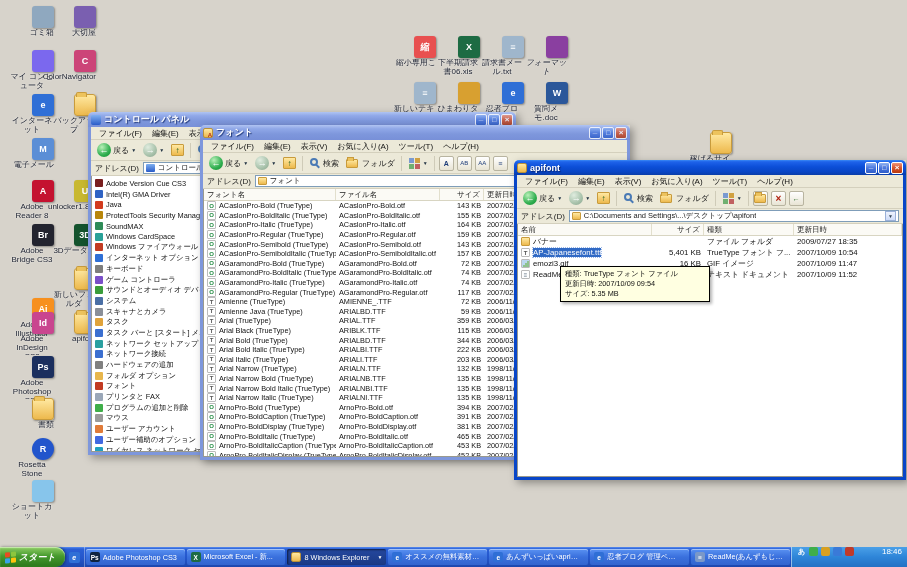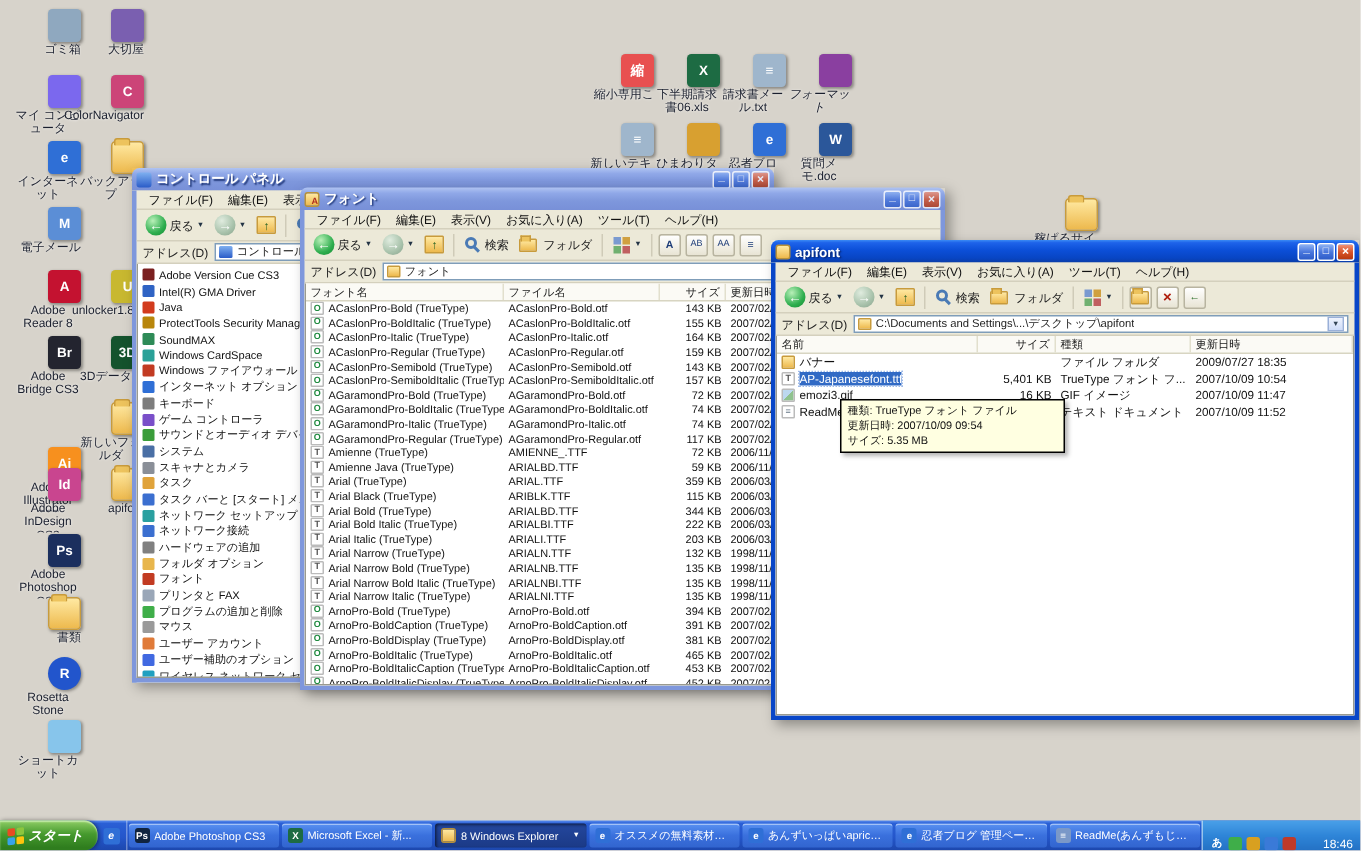--- a/index.html
+++ b/index.html
@@ -130,21 +130,21 @@
   .quick{display:flex;align-items:center;gap:2px;padding:0 4px;border-right:1px solid rgba(255,255,255,.35)}
   .ql-ic{width:11px;height:11px;border-radius:2px;color:#fff;font-size:7px;font-weight:bold;font-style:italic;display:flex;align-items:center;justify-content:center}
   .tasks{flex:1;display:flex;align-items:stretch;overflow:hidden}
   .task-btn{flex:1;max-width:103px;margin:2px 1px;border-radius:2px;display:flex;align-items:center;gap:3px;padding:0 4px;color:#fff;font-size:7.3px;
             background:linear-gradient(#5a92f2,#3a70dd 50%,#3265cf);box-shadow:inset 0 1px 0 rgba(255,255,255,.45);overflow:hidden;white-space:nowrap}
   .task-btn.pressed{background:linear-gradient(#24479e,#1b3a86);box-shadow:inset 1px 1px 2px rgba(0,0,0,.55)}
   .tb-icon{width:10px;height:10px;flex:none;border-radius:2px;font-size:6.5px;font-weight:bold;display:flex;align-items:center;justify-content:center;color:#fff}
   .tb-icon.tb-folder{background:linear-gradient(#ffe9a2,#edb94d);border:1px solid #b8913a}
   .tb-label{flex:1;overflow:hidden;text-overflow:ellipsis}
   .tb-chev{font-size:5px;flex:none}
-  .tray{flex:none;width:106px;display:flex;align-items:flex-end;gap:15px;padding:0 5px;
+  .tray{flex:none;width:116px;display:flex;align-items:flex-start;gap:15px;padding:0 5px;
         background:linear-gradient(180deg,#4aa0e8 0%,#2e85d8 50%,#2471c4 100%);border-left:1px solid rgba(255,255,255,.5)}
   .tray-ic{min-width:9px;height:9px;border-radius:2px;font-size:7px;line-height:9px;text-align:center;color:#fff;font-weight:bold}
   .clock{margin-left:auto;color:#fff;font-size:8px}
 </style>
 </head>
 <body>
 
 <div class="screen">
 
   <div>

